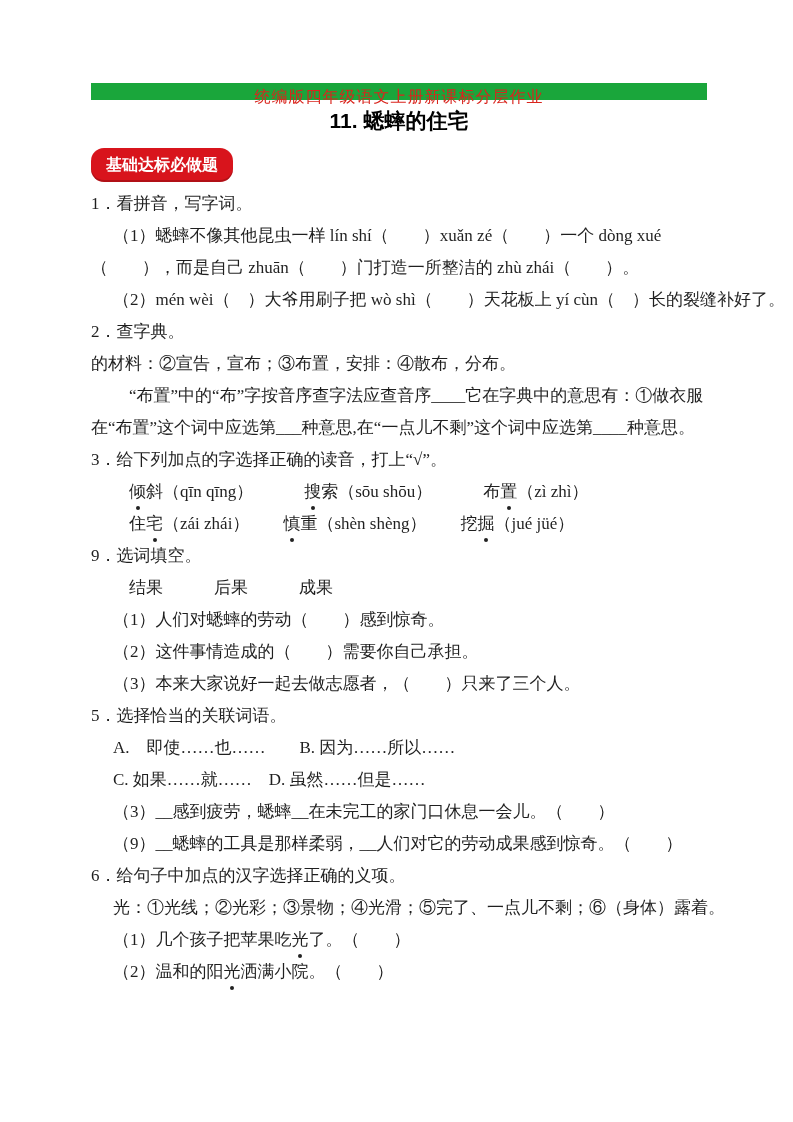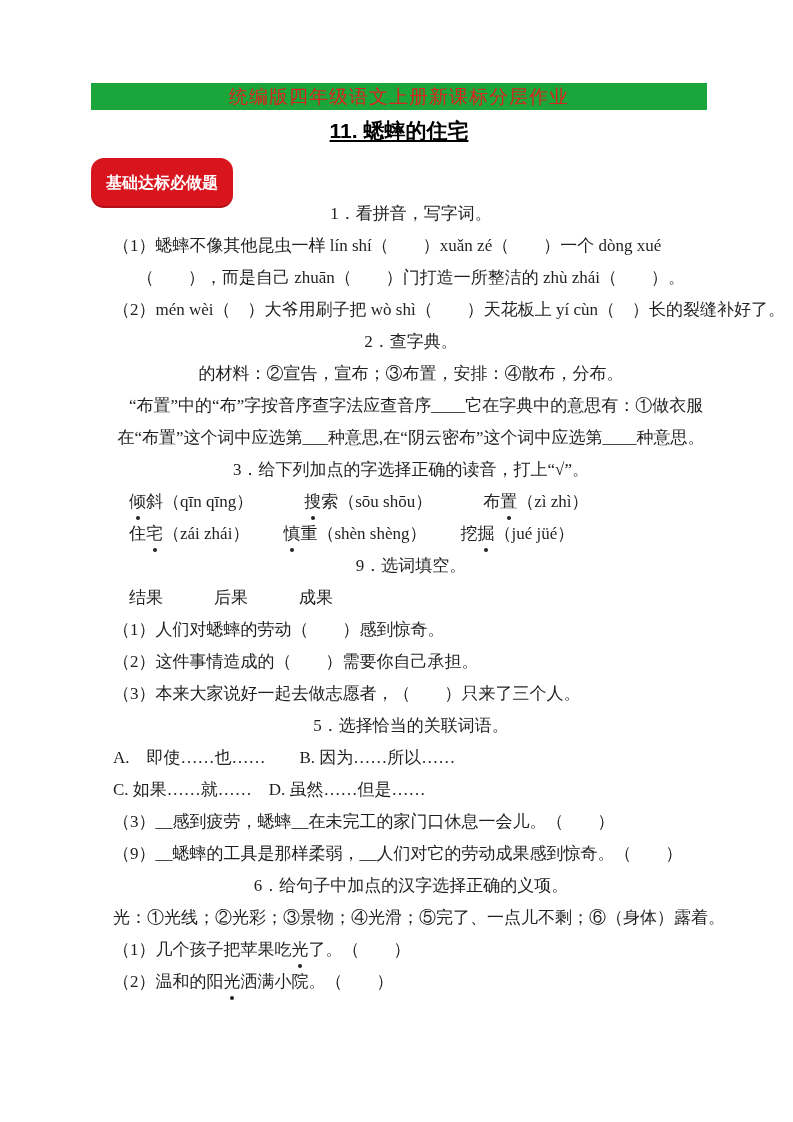--- a/index.html
+++ b/index.html
@@ -12,56 +12,55 @@
   .page{
     position:relative;
     width:793px;height:1122px;
     background:#ffffff;
     overflow:hidden;
     font-family:"Liberation Serif","DejaVu Serif",serif;
     color:var(--body-text);
   }
   .banner{
     margin:83px 0 0 91px;
-    width:616px;height:27px;
+    width:616px;height:17px;
     background:var(--banner-bg);
     color:var(--banner-text);
-    font-size:19px;line-height:27px;
+    font-size:16px;line-height:27px;
     text-align:center;
     letter-spacing:1px;
   }
   .title{
     width:616px;
     margin:6px 0 0 91px;
     text-align:center;
     font-family:"Liberation Sans","DejaVu Sans",sans-serif;
     font-weight:bold;
     font-size:21px;line-height:30px;
     color:#000;
-    text-decoration:underline;
   }
   .badge-row{margin:12px 0 0 91px;height:28px;}
   .badge{
     display:inline-block;
     background:var(--badge-bg);
     color:#ffffff;
     font-family:"Liberation Sans","DejaVu Sans",sans-serif;
     font-weight:bold;
     font-size:16px;line-height:26px;
-    padding:12px 15px;
+    padding:4px 15px;
     border-radius:13px;
     box-shadow:inset 0 -2px 0 rgba(0,0,0,0.18);
   }
   .content{margin:12px 0 0 91px;width:640px;}
   .line{
     height:32px;line-height:32px;
     font-size:17px;
     white-space:nowrap;
   }
-  .indent-0{margin-left:0;text-align:center;}
+  .indent-0{margin-left:0;}
   .indent-1{margin-left:22px;}
   .indent-2{margin-left:38px;}
   .seg{display:inline;}
   .em{position:relative;display:inline-block;}
   .em::after{
     content:"";
     position:absolute;
     left:50%;bottom:-2px;
     transform:translateX(-50%);
     width:4px;height:4px;
@@ -81,21 +80,21 @@
     <span class="badge">基础达标必做题</span>
   </div>
   <div class="content">
       <div class="line indent-0"><span class="seg">1．看拼音，写字词。</span></div>
       <div class="line indent-1"><span class="seg">（1）蟋蟀不像其他昆虫一样 lín shí（　　）xuǎn zé（　　）一个 dòng xué</span></div>
       <div class="line indent-0"><span class="seg">（　　），而是自己 zhuān（　　）门打造一所整洁的 zhù zhái（　　）。</span></div>
       <div class="line indent-1"><span class="seg">（2）mén wèi（　）大爷用刷子把 wò shì（　　）天花板上 yí cùn（　）长的裂缝补好了。</span></div>
       <div class="line indent-0"><span class="seg">2．查字典。</span></div>
       <div class="line indent-0"><span class="seg">的材料：②宣告，宣布；③布置，安排：④散布，分布。</span></div>
       <div class="line indent-2"><span class="seg">“布置”中的“布”字按音序查字法应查音序____它在字典中的意思有：①做衣服</span></div>
-      <div class="line indent-0"><span class="seg">在“布置”这个词中应选第___种意思,在“阴云密布”这个词中应选第____种意思。</span></div>
+      <div class="line indent-0"><span class="seg">在“布置”这个词中应选第___种意思,在“一点儿不剩”这个词中应选第____种意思。</span></div>
       <div class="line indent-0"><span class="seg">3．给下列加点的字选择正确的读音，打上“√”。</span></div>
       <div class="line indent-2"><span class="seg em">倾</span><span class="seg">斜（qīn qīng）　　　</span><span class="seg em">搜</span><span class="seg">索（sōu shōu）　　　布</span><span class="seg em">置</span><span class="seg">（zì zhì）</span></div>
       <div class="line indent-2"><span class="seg">住</span><span class="seg em">宅</span><span class="seg">（zái zhái）　　</span><span class="seg em">慎</span><span class="seg">重（shèn shèng）　　挖</span><span class="seg em">掘</span><span class="seg">（jué jüé）</span></div>
       <div class="line indent-0"><span class="seg">9．选词填空。</span></div>
       <div class="line indent-2"><span class="seg">结果　　　后果　　　成果</span></div>
       <div class="line indent-1"><span class="seg">（1）人们对蟋蟀的劳动（　　）感到惊奇。</span></div>
       <div class="line indent-1"><span class="seg">（2）这件事情造成的（　　）需要你自己承担。</span></div>
       <div class="line indent-1"><span class="seg">（3）本来大家说好一起去做志愿者，（　　）只来了三个人。</span></div>
       <div class="line indent-0"><span class="seg">5．选择恰当的关联词语。</span></div>
       <div class="line indent-1"><span class="seg">A.　即使……也……　　B. 因为……所以……</span></div>

